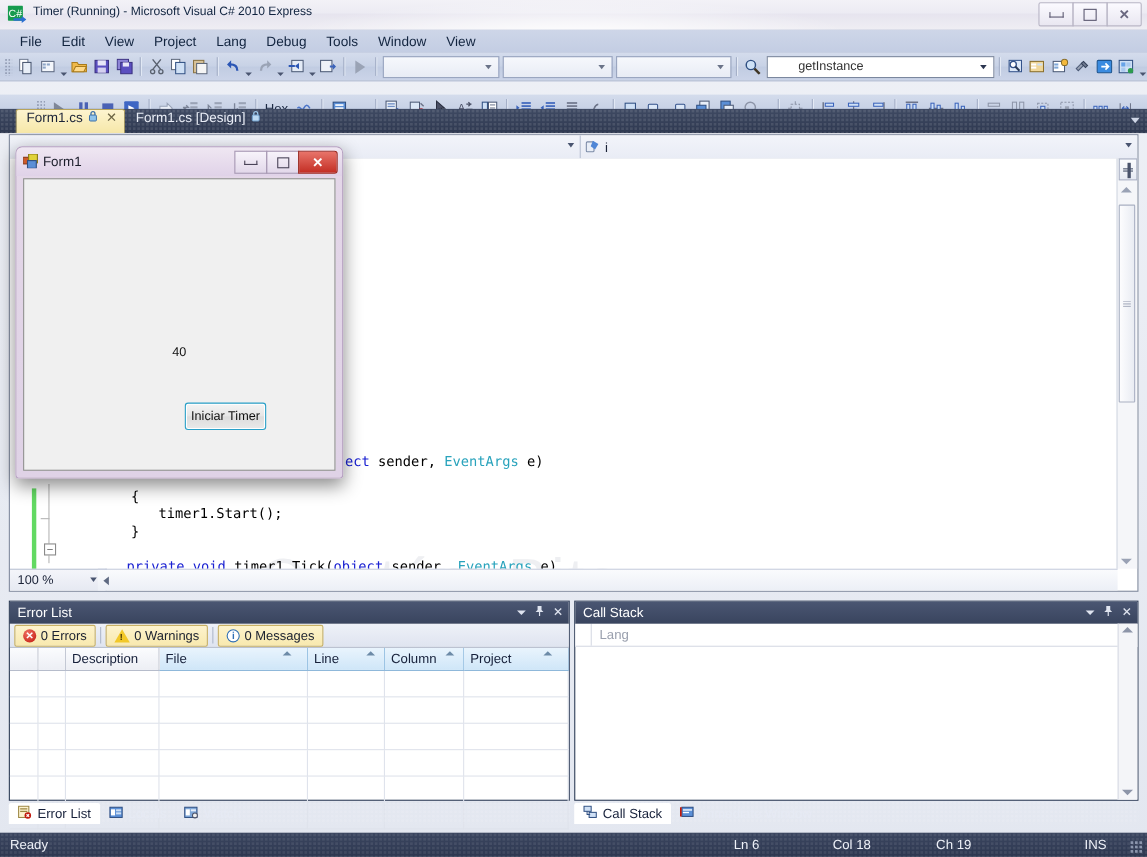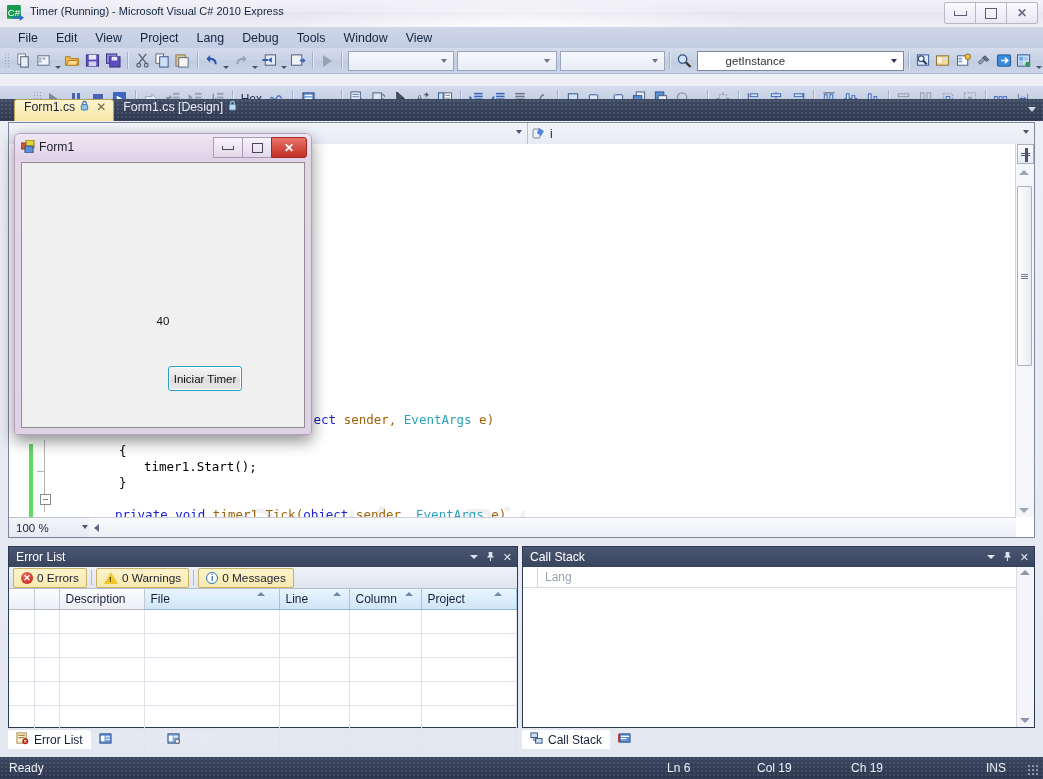--- a/index.html
+++ b/index.html
@@ -88,21 +88,21 @@
             border-right:1px solid #b9c1d3;padding-left:6px;}
   .navcombo .narr{position:absolute;right:5px;top:7px;border-left:3.5px solid transparent;
             border-right:3.5px solid transparent;border-top:4px solid #4a5570;}
   .codearea{position:absolute;left:0;top:21px;right:18px;bottom:20px;background:#fff;overflow:hidden;}
   .watermark{position:absolute;left:228px;top:352px;font-size:54px;color:#eeeff2;
              letter-spacing:3px;white-space:nowrap;font-weight:400;}
   .gutter-sel{position:absolute;left:20px;top:0;width:4px;background:#62d962;}
   .gutter-line{position:absolute;left:35px;width:1px;background:#b6b6b6;}
   .codetext{position:absolute;left:0;top:0;font-family:"DejaVu Sans Mono", monospace;
             font-size:12.5px;line-height:16px;white-space:pre;color:#000;}
-  .kw{color:#1a21d2;} .typ{color:#29a3bc;} .pun{color:#a16207;}
+  .kw{color:#1a21d2;} .typ{color:#29a3bc;} .pun{color:#000000;}
   .outline-box{position:absolute;width:9px;height:9px;border:1px solid #8a8a8a;background:#fff;
                display:flex;align-items:center;justify-content:center;font-size:9px;line-height:7px;color:#444;}
   .zoomcombo{position:absolute;left:0;bottom:0;height:19px;width:80px;
              background:linear-gradient(to bottom,#f4f5fa,#e6e9f2);border-top:1px solid #b9c1d3;
              border-right:1px solid #b9c1d3;display:flex;align-items:center;font-size:11.5px;color:#1a2237;padding-left:7px;}
   .zoomcombo .zarr{position:absolute;right:8px;top:7px;border-left:3.5px solid transparent;
              border-right:3.5px solid transparent;border-top:4px solid #4a5570;}
   .hscroll{position:absolute;left:80px;bottom:0;right:18px;height:19px;
            background:linear-gradient(to bottom,#fafbfd,#eceff6);border-top:1px solid #c8cede;display:flex;align-items:center;}
   .hsl{width:14px;height:17px;display:flex;align-items:center;justify-content:center;}
@@ -1007,19 +1007,19 @@
             <rect x="3" y="6.5" width="6" height="1.3" fill="#fff"></rect>
             <path d="M1 2v9" stroke="#c0170c" stroke-width="1.6"></path>
           </svg></span>
       <span>Immediate Window</span>
     </div>
   </div>
 
   <div class="statusbar">
     <span class="sb-item" style="left:9px;">Ready</span>
     <span class="sb-item" style="left:667px;">Ln 6</span>
-    <span class="sb-item" style="left:757px;">Col 19</span>
+    <span class="sb-item" style="left:757px;">Col 18</span>
     <span class="sb-item" style="left:851px;">Ch 19</span>
     <span class="sb-item" style="left:986px;">INS</span>
     <span class="grippy"></span>
   </div>
 
 </div>
 
 </body></html>

